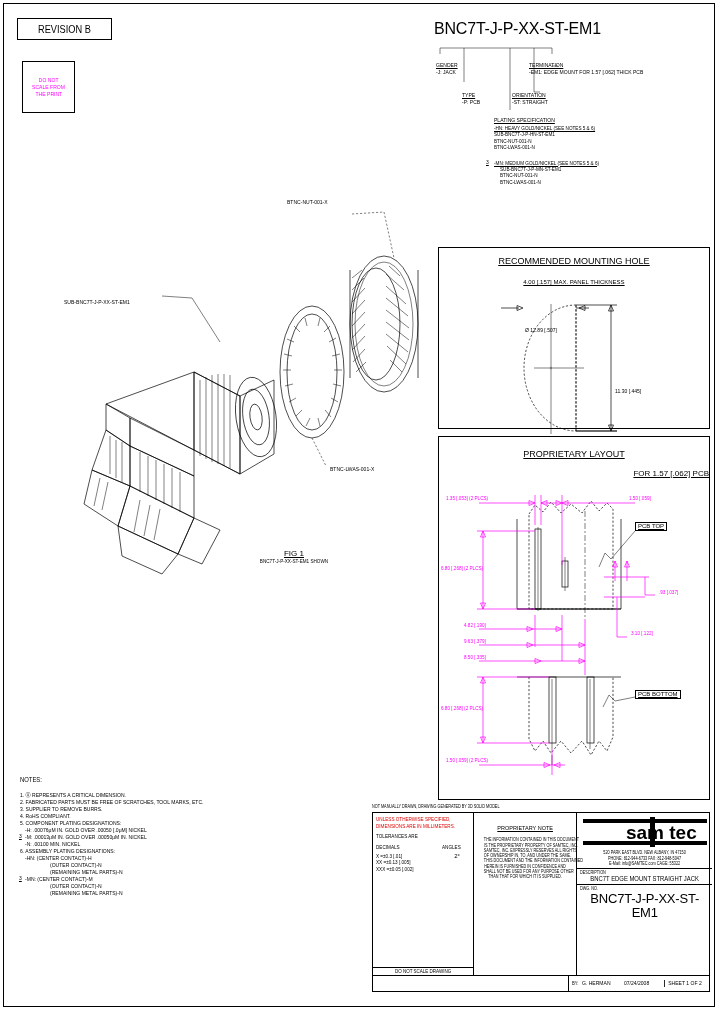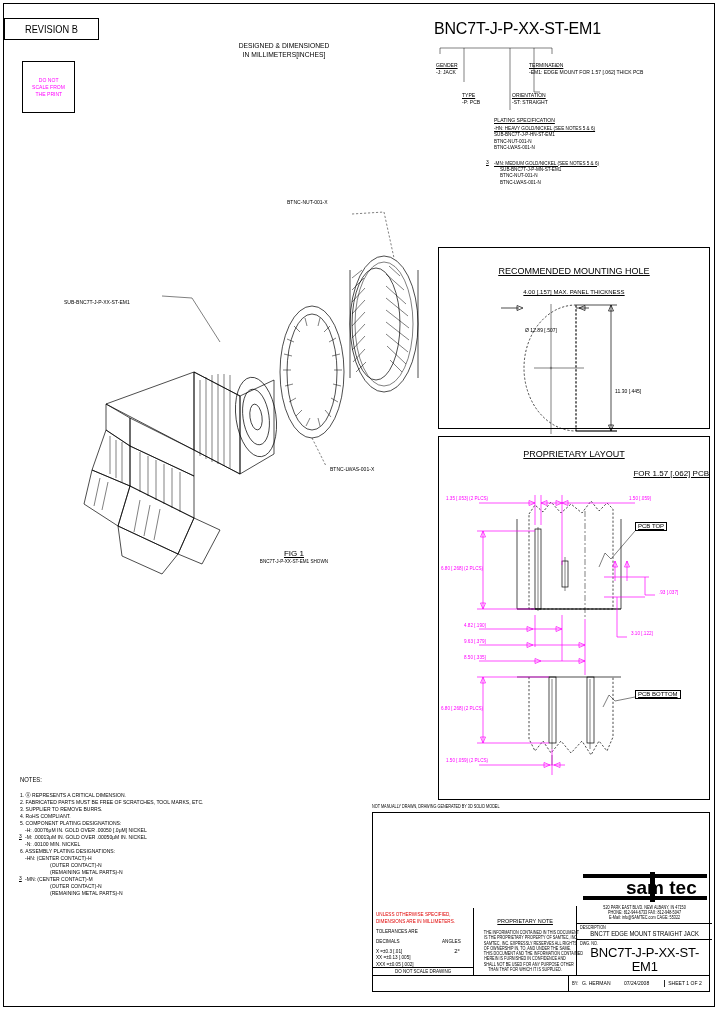--- a/index.html
+++ b/index.html
@@ -28,34 +28,30 @@
   .lnm{stroke:#f0f;stroke-width:.7;fill:none;}
   .dash{stroke-dasharray:2.2 1.8;}
   .thin{stroke-width:.5;}
   .logo-wrap{position:relative;width:190px;height:44px;}
 </style>
 </head>
 <body>
 
 <div class="sheet">
 
-  <div class="abs box t11" style="left:0;top:14px;width:95px;height:22px;display:flex;align-items:center;justify-content:center;">
+  <div class="abs box t11" style="left:13px;top:14px;width:95px;height:22px;display:flex;align-items:center;justify-content:center;">
     <span class="cond-c">REVISION B</span>
   </div>
 
   <div class="abs box" style="left:18px;top:57px;width:53px;height:52px;display:flex;flex-direction:column;align-items:center;justify-content:center;">
     <span class="mag t6 cond-c">DO NOT</span>
     <span class="mag t6 cond-c">SCALE FROM</span>
     <span class="mag t6 cond-c">THE PRINT</span>
   </div>
 
-  <div class="abs ctr" style="left:160px;top:37px;width:240px;">
-    <div class="t8 cond-c">DESIGNED &amp; DIMENSIONED</div>
-    <div class="t8 cond-c">IN MILLIMETERS[INCHES]</div>
-  </div>
 
   <div class="abs" style="left:430px;top:16px;width:275px;height:210px;">
     <div class="t16" style="letter-spacing:-.2px;">BNC7T-J-P-XX-ST-EM1</div>
 
     <svg class="abs" width="275" height="110" style="left:0;top:20px;">
       <path class="ln thin" d="M6,14 L6,8 L118,8 L118,14"></path>
       <path class="ln thin" d="M30,42 L30,8"></path>
       <path class="ln thin" d="M76,8 L76,70"></path>
       <path class="ln thin" d="M100,8 L100,52"></path>
       <path class="ln thin" d="M100,52 L106,52"></path>
@@ -233,21 +229,21 @@
     <div class="abs t6 cond" style="left:20px;top:125px;">SUB-BNC7T-J-P-XX-ST-EM1</div>
     <div class="abs t6 cond" style="left:286px;top:292px;">BTNC-LWAS-001-X</div>
   </div>
 
   <div class="abs ctr" style="left:210px;top:545px;width:160px;">
     <div class="t8 ul">FIG 1</div>
     <div class="t55 cond-c">BNC7T-J-P-XX-ST-EM1 SHOWN</div>
   </div>
 
   <div class="abs box" style="left:434px;top:243px;width:272px;height:182px;">
-    <div class="ctr" style="margin-top:12px;text-decoration:underline;">
+    <div class="ctr" style="margin-top:2px;text-decoration:underline;">
       <span class="t9 ul cond-c">RECOMMENDED MOUNTING HOLE</span>
     </div>
     <div class="ctr" style="margin-top:2px;">
       <span class="t6 ul cond-c">4.00 [.157] MAX. PANEL THICKNESS</span>
     </div>
 
     <svg class="abs" width="272" height="140" style="left:0;top:42px;">
 
       <path class="ln dash" d="M150,35 A52,63 0 1,0 150,161 Z" fill="none" transform="translate(-13,-20)"></path>
       <path class="ln dash" d="M137,15 L137,141"></path>
@@ -400,21 +396,21 @@
     </div>
     <div class="t6 cond" style="margin-left:30px;">(OUTER CONTACT)-N</div>
     <div class="t6 cond" style="margin-left:30px;">(REMAINING METAL PARTS)-N</div>
   </div>
 
   <div class="abs" style="left:368px;top:800px;width:338px;height:196px;">
 
     <div class="t45 cond" style="margin-bottom:3px;">NOT MANUALLY DRAWN, DRAWING GENERATED BY 3D SOLID MODEL</div>
 
     <div class="box" style="width:338px;height:180px;display:flex;flex-direction:column;">
-      <div style="display:flex;flex:1 1 auto;align-items:flex-end;">
+      <div style="display:flex;flex:1 1 auto;">
 
         <div class="box" style="width:102px;border:none;border-right:1px solid #000;display:flex;flex-direction:column;">
           <div style="padding:3px 3px 0 3px;flex:1 1 auto;">
             <div class="t55 cond red">UNLESS OTHERWISE SPECIFIED,</div>
             <div class="t55 cond red" style="margin-bottom:4px;">DIMENSIONS ARE IN MILLIMETERS.</div>
             <div class="t55 cond" style="margin-bottom:4px;">TOLERANCES ARE</div>
             <div style="display:flex;justify-content:space-between;padding-right:6px;">
               <span class="t55 cond">DECIMALS</span>
               <span class="t55 cond">ANGLES</span>
             </div>

